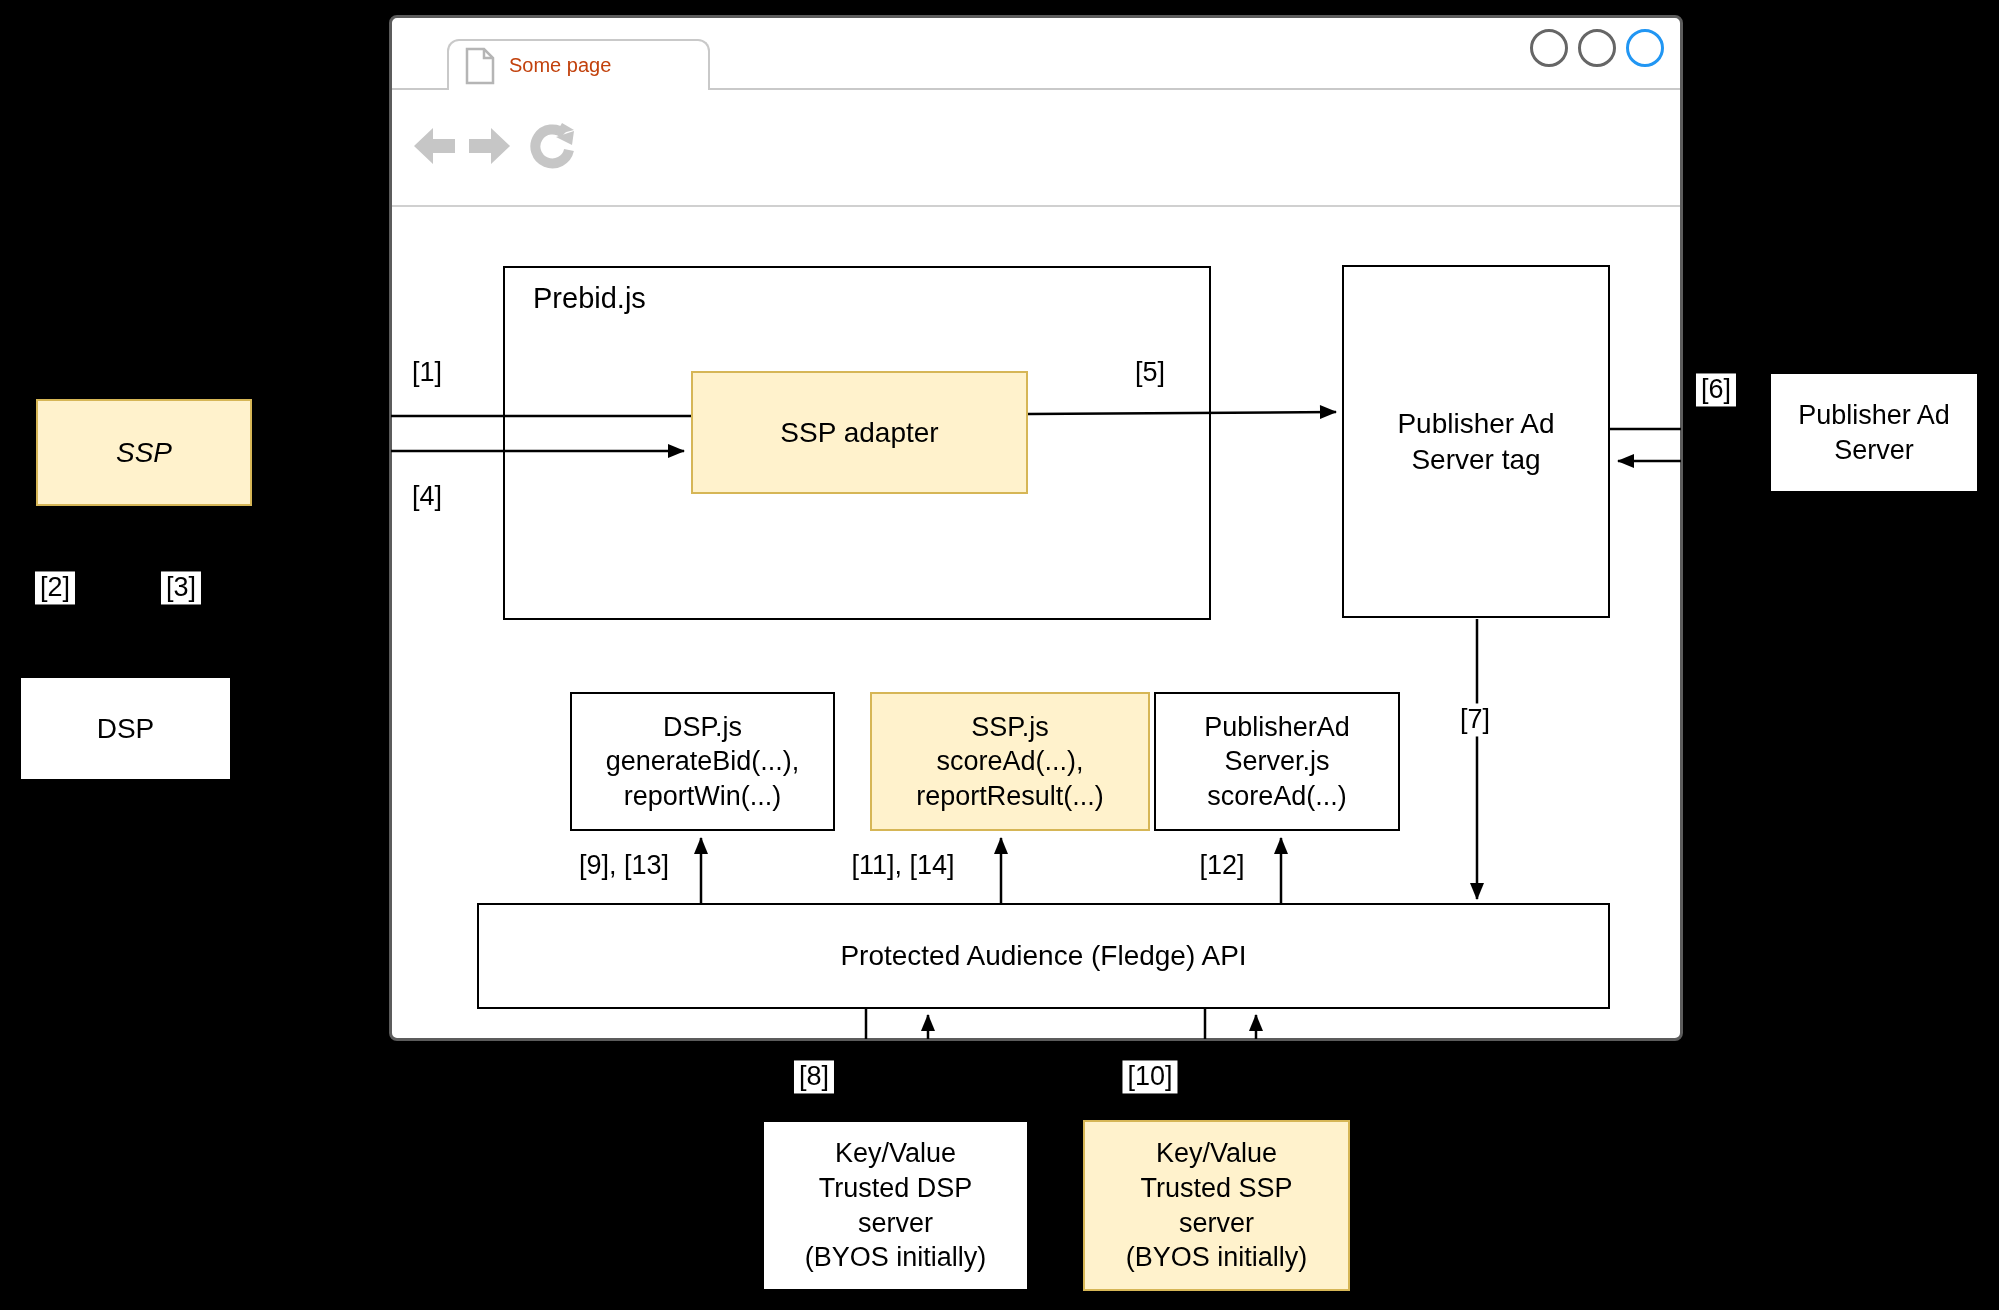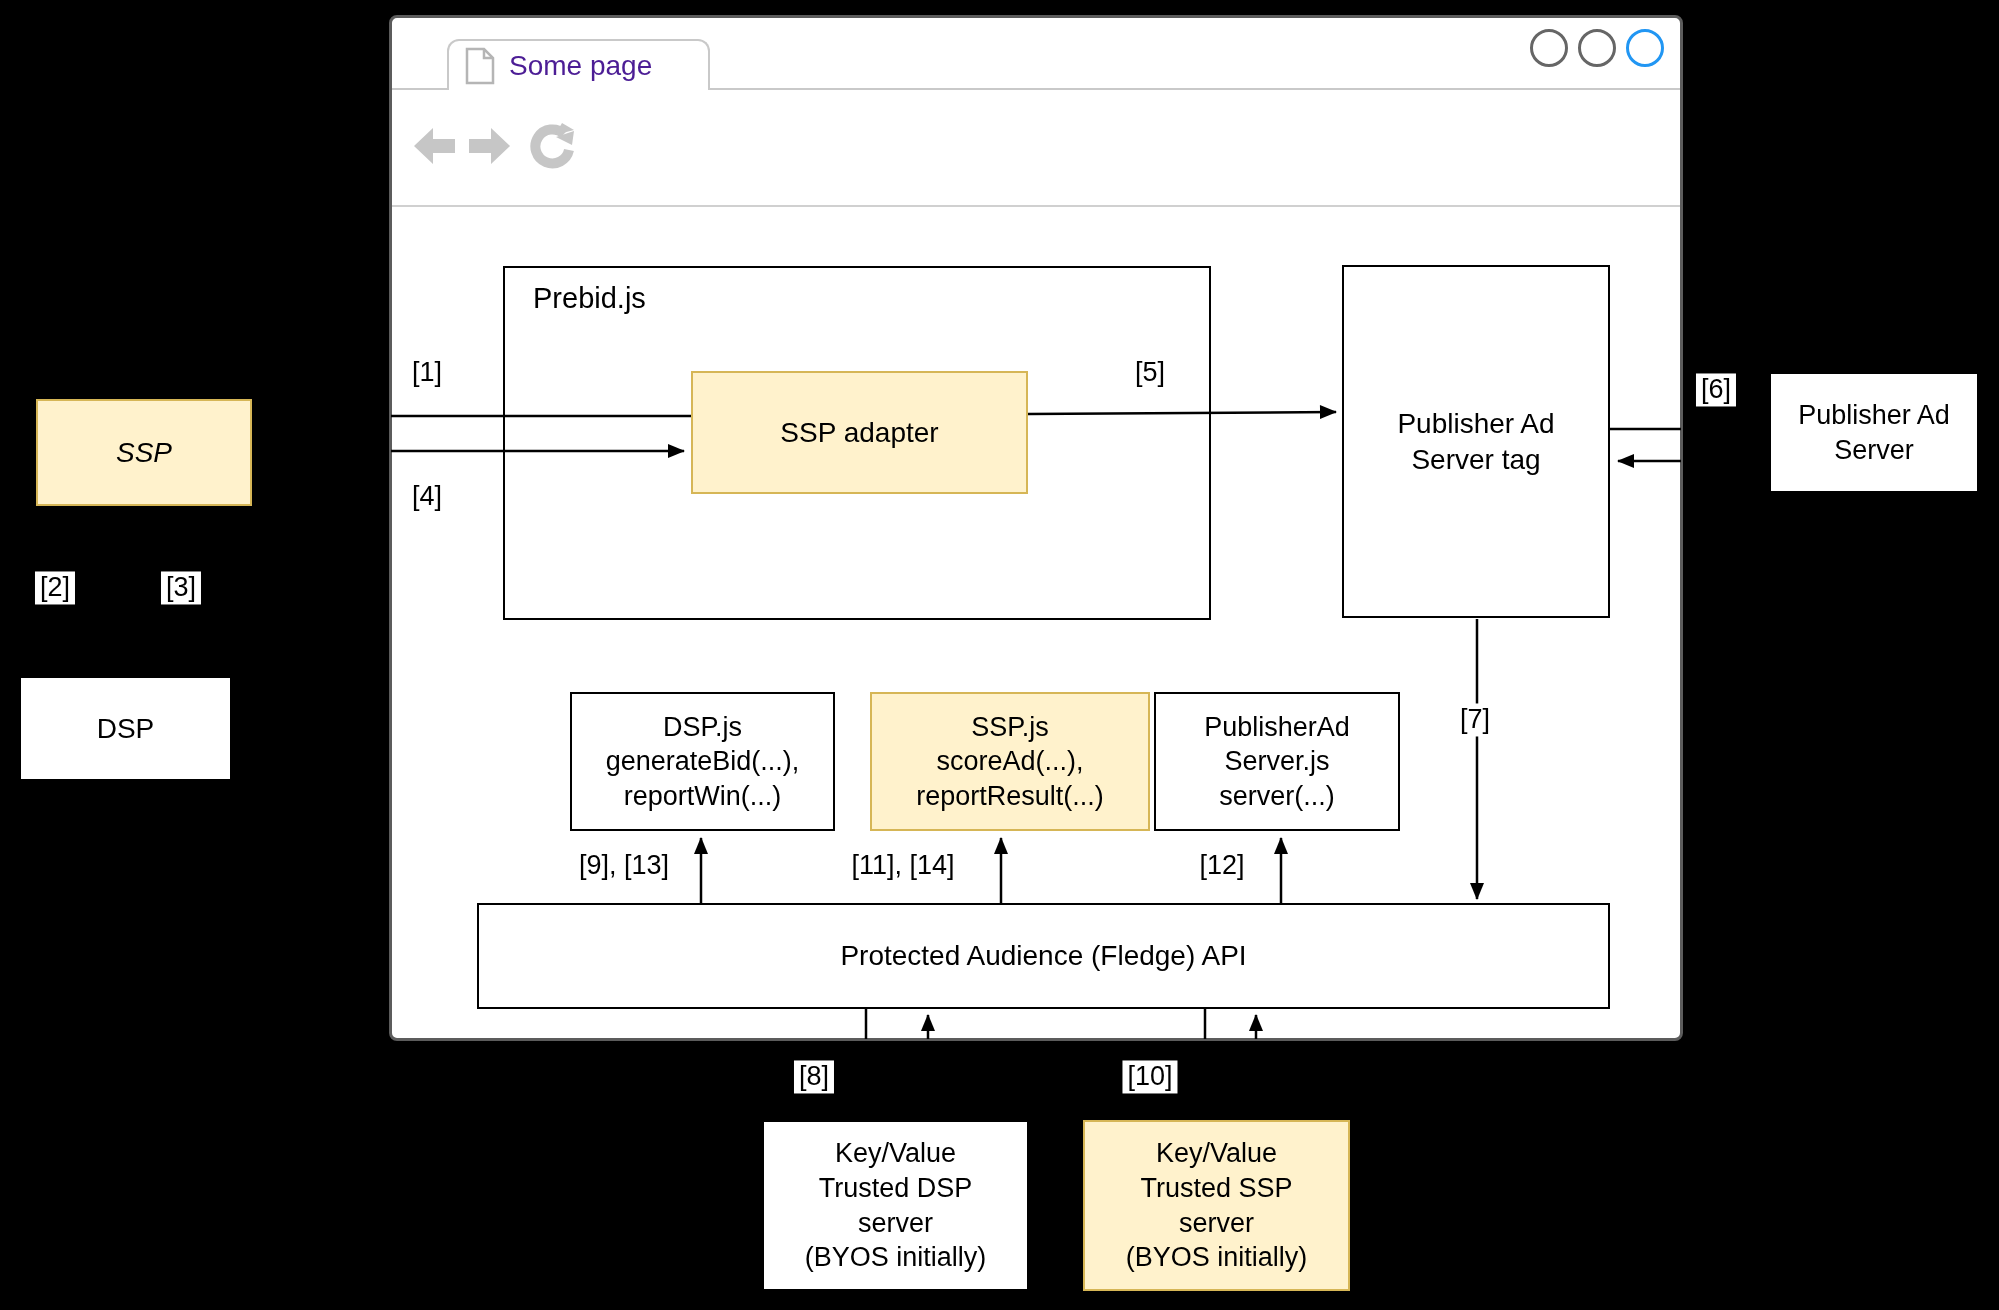--- a/index.html
+++ b/index.html
@@ -12,21 +12,21 @@
     position:absolute;left:389px;top:15px;width:1294px;height:1026px;
     background:#fff;border:3px solid #5c5c5c;border-radius:8px;box-sizing:border-box;z-index:1;
   }
   .tabrow-sep{position:absolute;left:0;right:0;top:70px;height:2px;background:#c9c9c9;z-index:1;}
   .toolbar-sep{position:absolute;left:0;right:0;top:187px;height:2px;background:#d0d0d0;z-index:1;}
   .tab{
     position:absolute;left:55px;top:21px;width:263px;height:51px;background:#fff;
     border:2px solid #c9c9c9;border-bottom:none;border-radius:12px 12px 0 0;z-index:2;
     display:flex;align-items:center;gap:14px;padding-left:16px;box-sizing:border-box;
   }
-  .tab-title{font-size:28px;color:#4c1d95;white-space:nowrap;}
+  .tab-title{font-size:20px;color:#c2410c;white-space:nowrap;}
   .win-controls{position:absolute;right:16px;top:11px;display:flex;gap:10px;z-index:2;}
   .win-circle{width:38px;height:38px;border-radius:50%;border:3px solid #666;box-sizing:border-box;background:#fff;}
   .win-circle.blue{border-color:#2196F3;}
   .toolbar{position:absolute;left:22px;top:98px;height:60px;display:flex;align-items:center;gap:12px;z-index:2;}
   .urlbar{
     position:absolute;left:178px;top:102px;width:1095px;height:58px;
     border:2px solid #b8b8b8;border-radius:14px;box-sizing:border-box;
     display:flex;align-items:center;gap:14px;padding-left:14px;z-index:2;background:#fff;
   }
   .url-text{font-size:28px;color:#949494;white-space:nowrap;}
@@ -148,21 +148,21 @@
 
   <div class="box yellow" style="left:870px;top:692px;width:280px;height:139px;">
     <div class="bl">SSP.js</div>
     <div class="bl">scoreAd(...),</div>
     <div class="bl">reportResult(...)</div>
   </div>
 
   <div class="box" style="left:1154px;top:692px;width:246px;height:139px;">
     <div class="bl">PublisherAd</div>
     <div class="bl">Server.js</div>
-    <div class="bl">server(...)</div>
+    <div class="bl">scoreAd(...)</div>
   </div>
 
   <div class="box yellow" style="left:36px;top:399px;width:216px;height:107px;font-size:28px;font-style:italic;">
     <div class="bl">SSP</div>
   </div>
 
   <div class="box" style="left:19px;top:676px;width:213px;height:105px;font-size:28px;">
     <div class="bl">DSP</div>
   </div>
 

